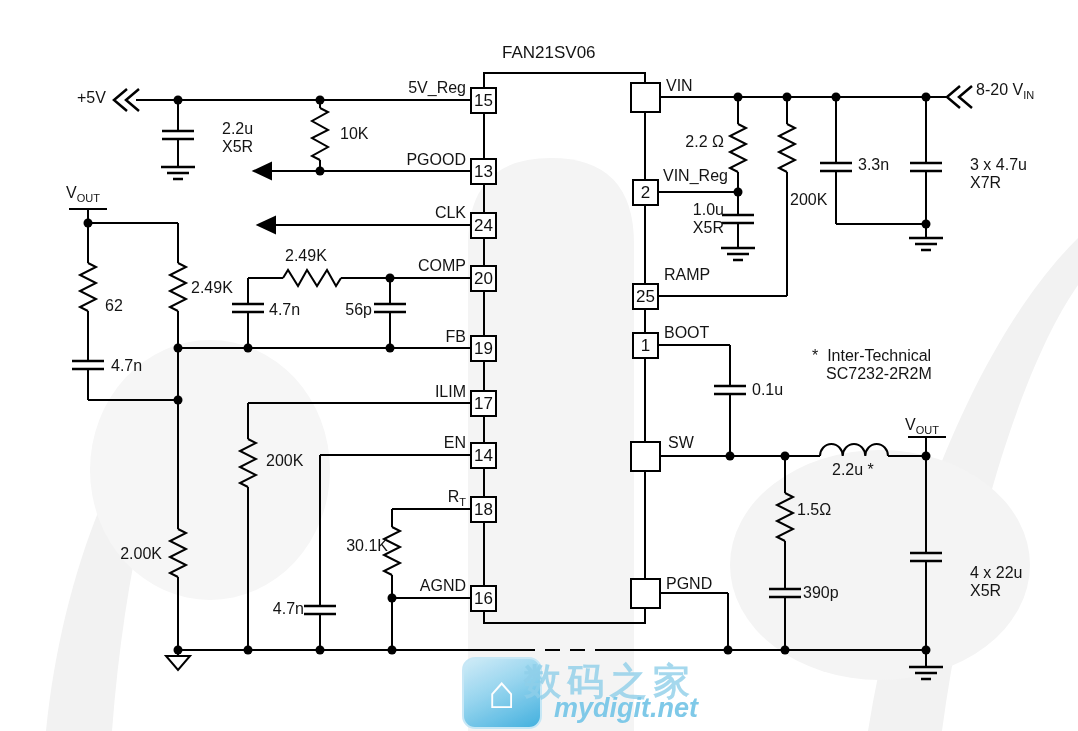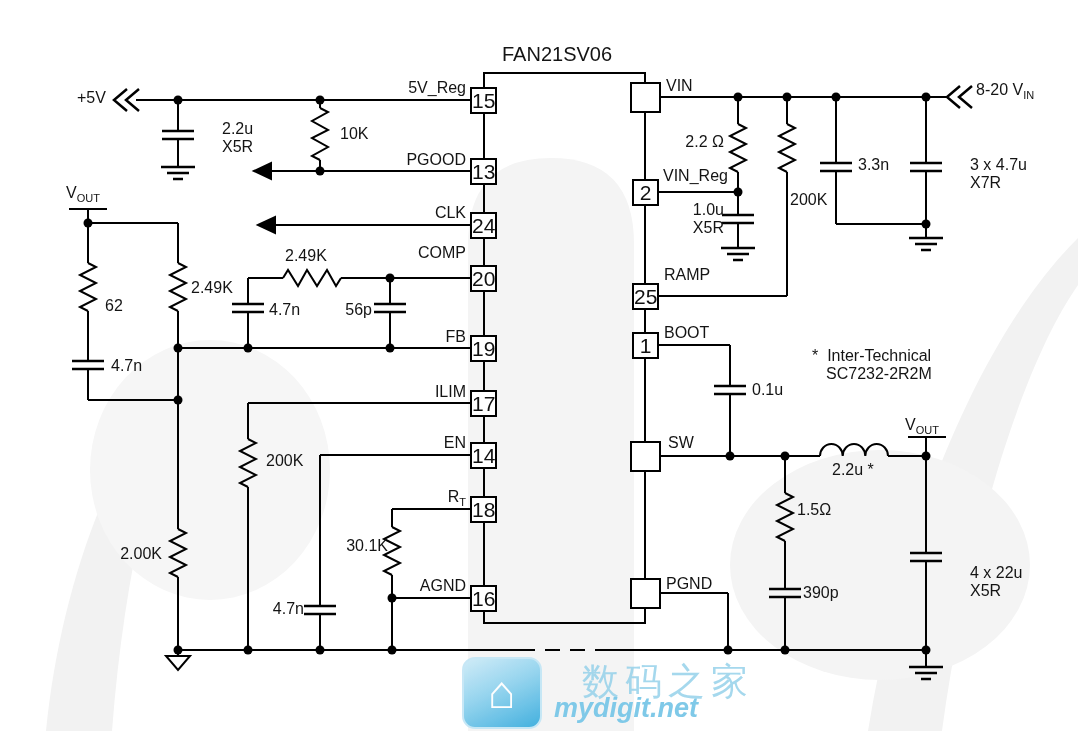--- a/index.html
+++ b/index.html
@@ -8,41 +8,41 @@
     position:relative; width:1078px; height:731px; overflow:hidden;
     background:#fff; font-family:"Liberation Sans", sans-serif; color:#111;
   }
   svg.layer { position:absolute; left:0; top:0; }
   .lbl { position:absolute; font-size:16px; color:#141414; white-space:nowrap; line-height:18px; }
   .lblr { text-align:left; }
   .stack span { display:block;margin-left:20px; }
   .sub { font-size:11px; vertical-align:-4px; }
   .pin {
     position:absolute; width:27px; height:27px; border:2px solid #000; background:#fff;
-    font-size:21px; line-height:23px; text-align:center; color:#111;
+    font-size:17px; line-height:23px; text-align:center; color:#111;
   }
   .pinbig { width:31px; height:31px; line-height:27px; }
   .title { position:absolute; left:22px; top:3px; font-size:22.5px; font-weight:bold; color:#000; }
-  .icname { position:absolute; left:502px; top:43px; font-size:20px; color:#141414; }
+  .icname { position:absolute; left:502px; top:43px; font-size:17px; color:#141414; }
   .caption { position:absolute; left:225px; top:677px; font-size:17.5px; font-weight:bold; color:#000; white-space:nowrap; }
   .caption .sub { font-size:12px; font-weight:bold; }
   .wm-top {
     position:absolute; left:455px; top:4px; font-size:30px; font-weight:bold; font-style:italic;
     color:#f7f7f7; text-shadow:1.5px 1.5px 0 #c0c0c0, -1px -1px 0 #ffffff, 2px 2px 2px #cfcfcf;
     letter-spacing:1px;
   }
   .wm-top .net { font-size:16px; }
   .wm-logo {
     position:absolute; left:462px; top:657px; width:80px; height:72px; border-radius:13px;
     background:linear-gradient(155deg,#cdebf8 0%, #8ed2ee 45%, #35abdd 100%);
     border:2px solid #c3e6f6; text-align:center; line-height:66px;
     color:#fff; font-size:46px; font-weight:bold; opacity:0.92;
   }
   .wm-cn {
-    position:absolute; left:582px; top:657px; font-size:37px; font-weight:normal;
+    position:absolute; left:524px; top:657px; font-size:37px; font-weight:bold;
     color:rgba(142,206,233,0.8); letter-spacing:6px; white-space:nowrap;
   }
   .wm-site {
     position:absolute; left:554px; top:693px; font-size:27px; font-weight:bold; font-style:italic;
     color:#7fc9e8; white-space:nowrap;
   }
 </style>
 </head>
 <body>
 
@@ -185,21 +185,21 @@
   <div class="pin pinbig" style="left:630px;top:82px"></div>
   <div class="pin" style="left:632px;top:179px">2</div>
   <div class="pin" style="left:632px;top:283px">25</div>
   <div class="pin" style="left:632px;top:332px">1</div>
   <div class="pin pinbig" style="left:630px;top:441px"></div>
   <div class="pin pinbig" style="left:630px;top:578px"></div>
 
   <div class="lbl lblr" style="right:612px;top:79px">5V_Reg</div>
   <div class="lbl lblr" style="right:612px;top:151px">PGOOD</div>
   <div class="lbl lblr" style="right:612px;top:204px">CLK</div>
-  <div class="lbl lblr" style="right:612px;top:244px">COMP</div>
+  <div class="lbl lblr" style="right:612px;top:257px">COMP</div>
   <div class="lbl lblr" style="right:612px;top:328px">FB</div>
   <div class="lbl lblr" style="right:612px;top:383px">ILIM</div>
   <div class="lbl lblr" style="right:612px;top:434px">EN</div>
   <div class="lbl lblr" style="right:612px;top:488px"><span>R</span><span class="sub">T</span></div>
   <div class="lbl lblr" style="right:612px;top:577px">AGND</div>
 
   <div class="lbl" style="left:666px;top:77px">VIN</div>
   <div class="lbl" style="left:663px;top:167px">VIN_Reg</div>
   <div class="lbl" style="left:664px;top:266px">RAMP</div>
   <div class="lbl" style="left:664px;top:324px">BOOT</div>

